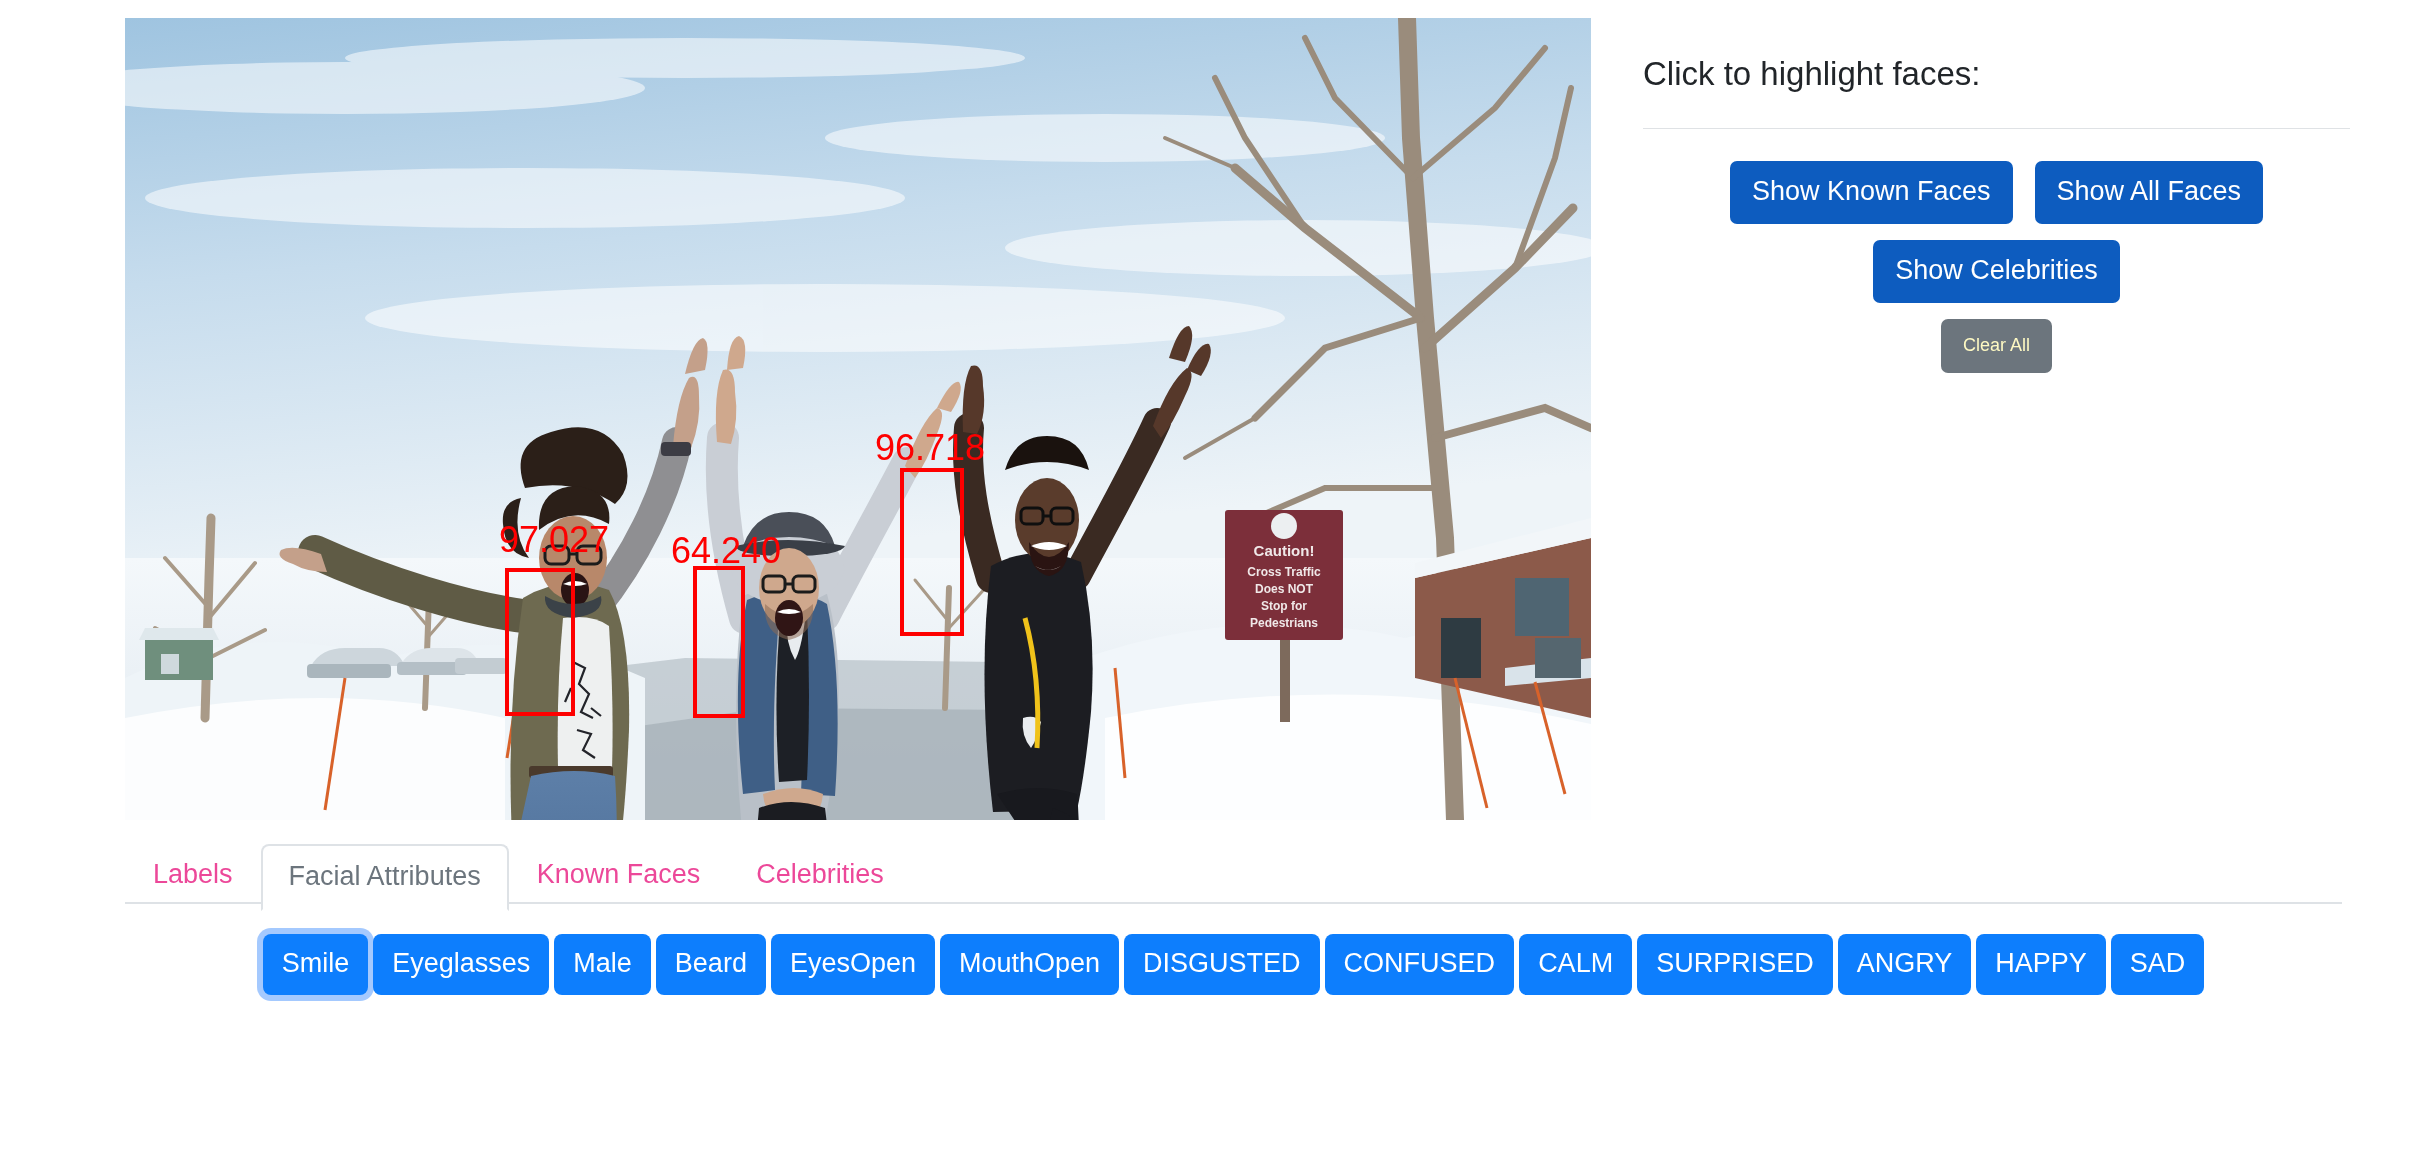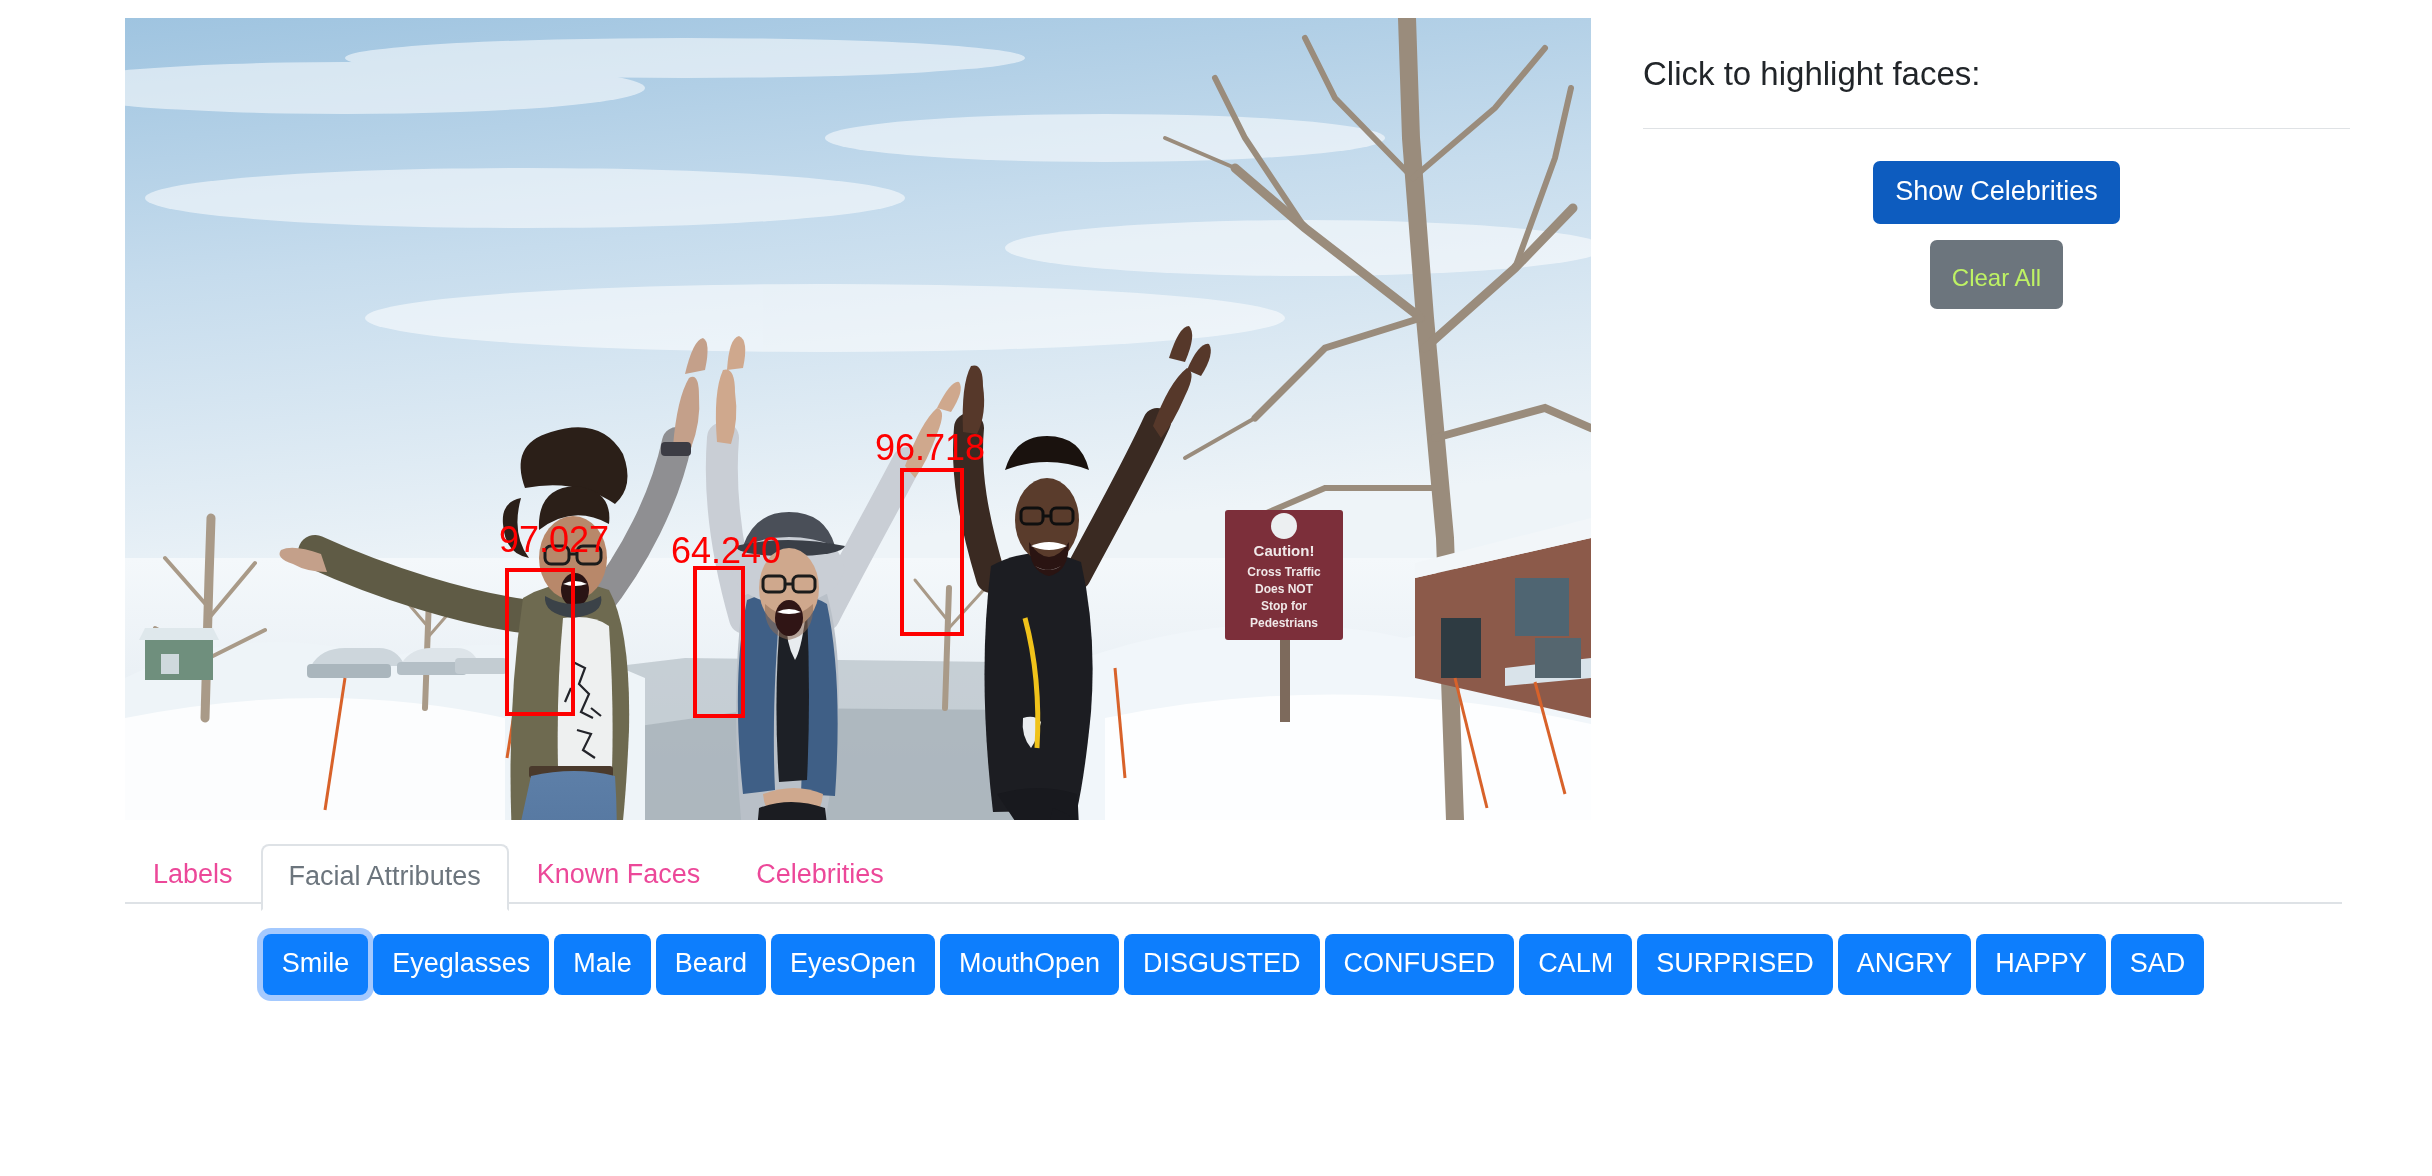--- a/index.html
+++ b/index.html
@@ -43,25 +43,25 @@
     background: #0d5cbf;
     color: #ffffff;
     border: none; border-radius: 7px;
     font-family: "Liberation Sans", sans-serif;
     font-size: 27px; line-height: 1;
     padding: 17px 22px 19px 22px;
     cursor: pointer; white-space: nowrap;
   }
   .btn-secondary {
     background: #6c757d;
-    color: #bef264;
+    color: #fef9c3;
     border: none; border-radius: 7px;
     font-family: "Liberation Sans", sans-serif;
-    font-size: 24px; line-height: 1;
-    padding: 26px 22px 19px 22px;
+    font-size: 18px; line-height: 1;
+    padding: 17px 22px 19px 22px;
     cursor: pointer; white-space: nowrap;
   }
 
   
   .photo-wrap {
     position: relative;
     width: 1466px; height: 802px;
     margin-top: 18px;
     overflow: hidden;
     background: #cfdce6;
@@ -414,20 +414,24 @@
       </div>
     </div>
   </div>
 
   <div class="right-col">
     <div class="panel-title">Click to highlight faces:</div>
     <div class="panel-rule"></div>
 
     <div class="btn-rows">
       <div class="btn-row">
+        <button class="btn-primary">Show Known Faces</button>
+        <button class="btn-primary">Show All Faces</button>
+      </div>
+      <div class="btn-row">
         <button class="btn-primary">Show Celebrities</button>
       </div>
       <div class="btn-row">
         <button class="btn-secondary">Clear All</button>
       </div>
     </div>
   </div>
 
 </div>
 

